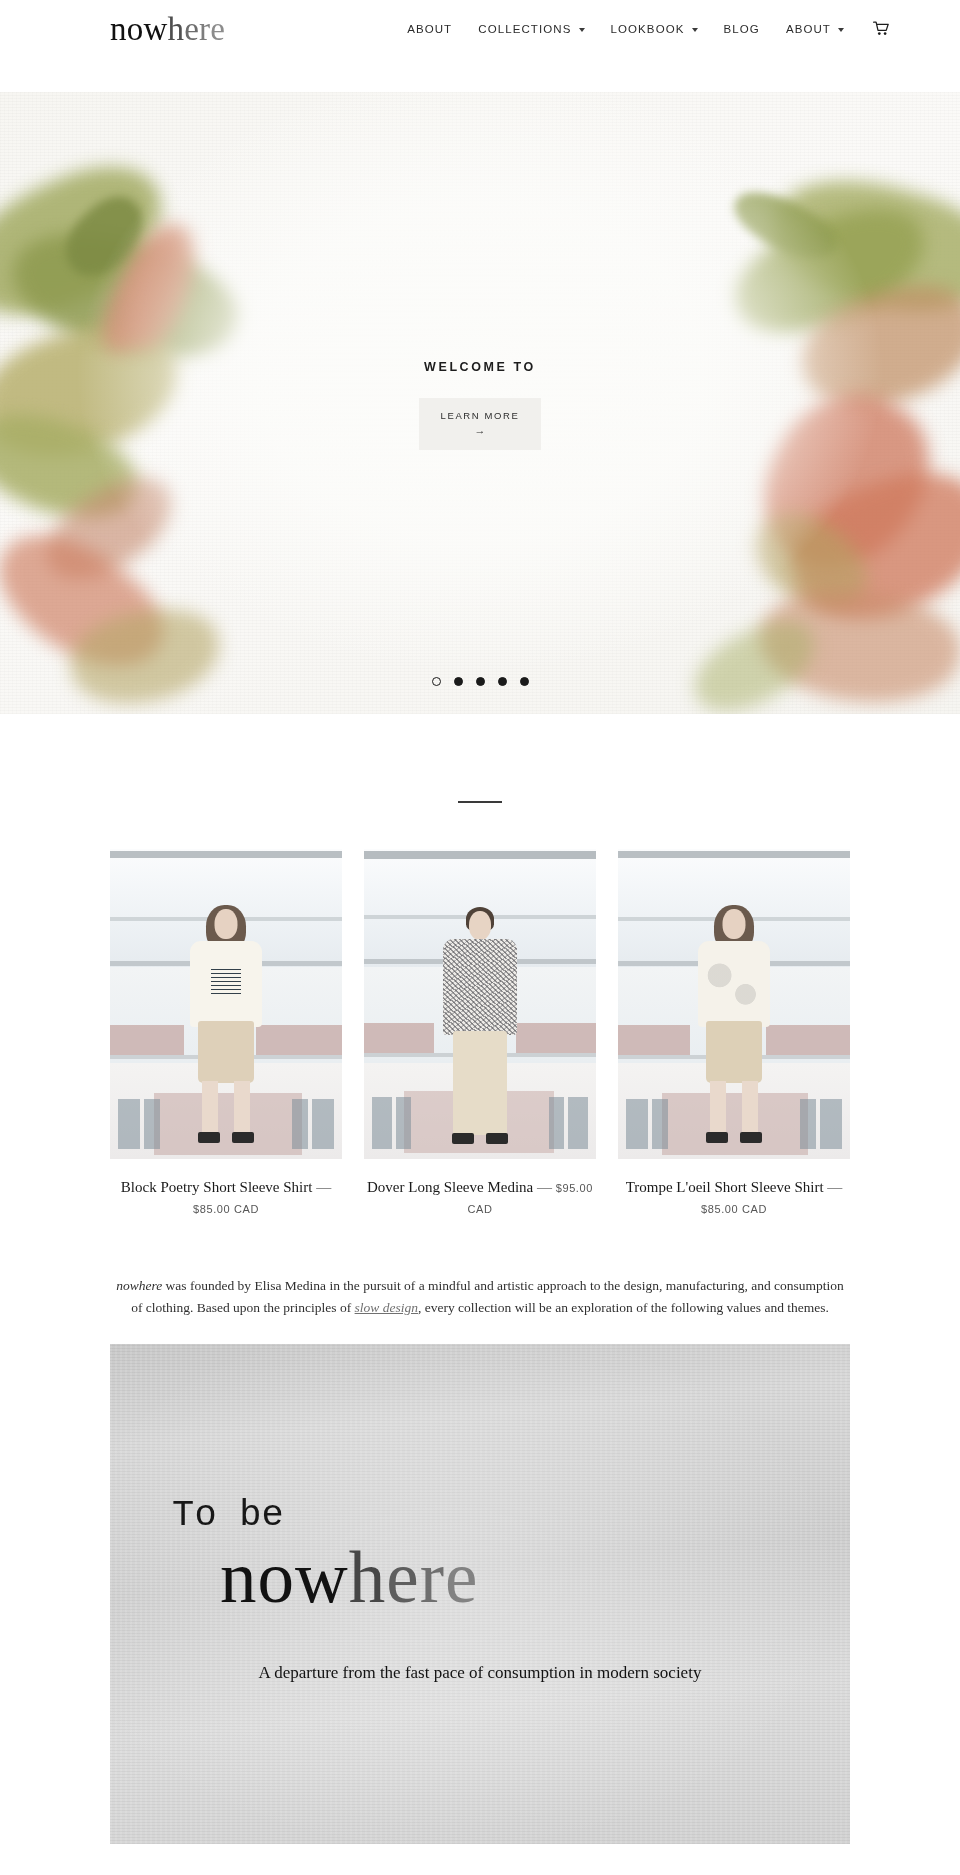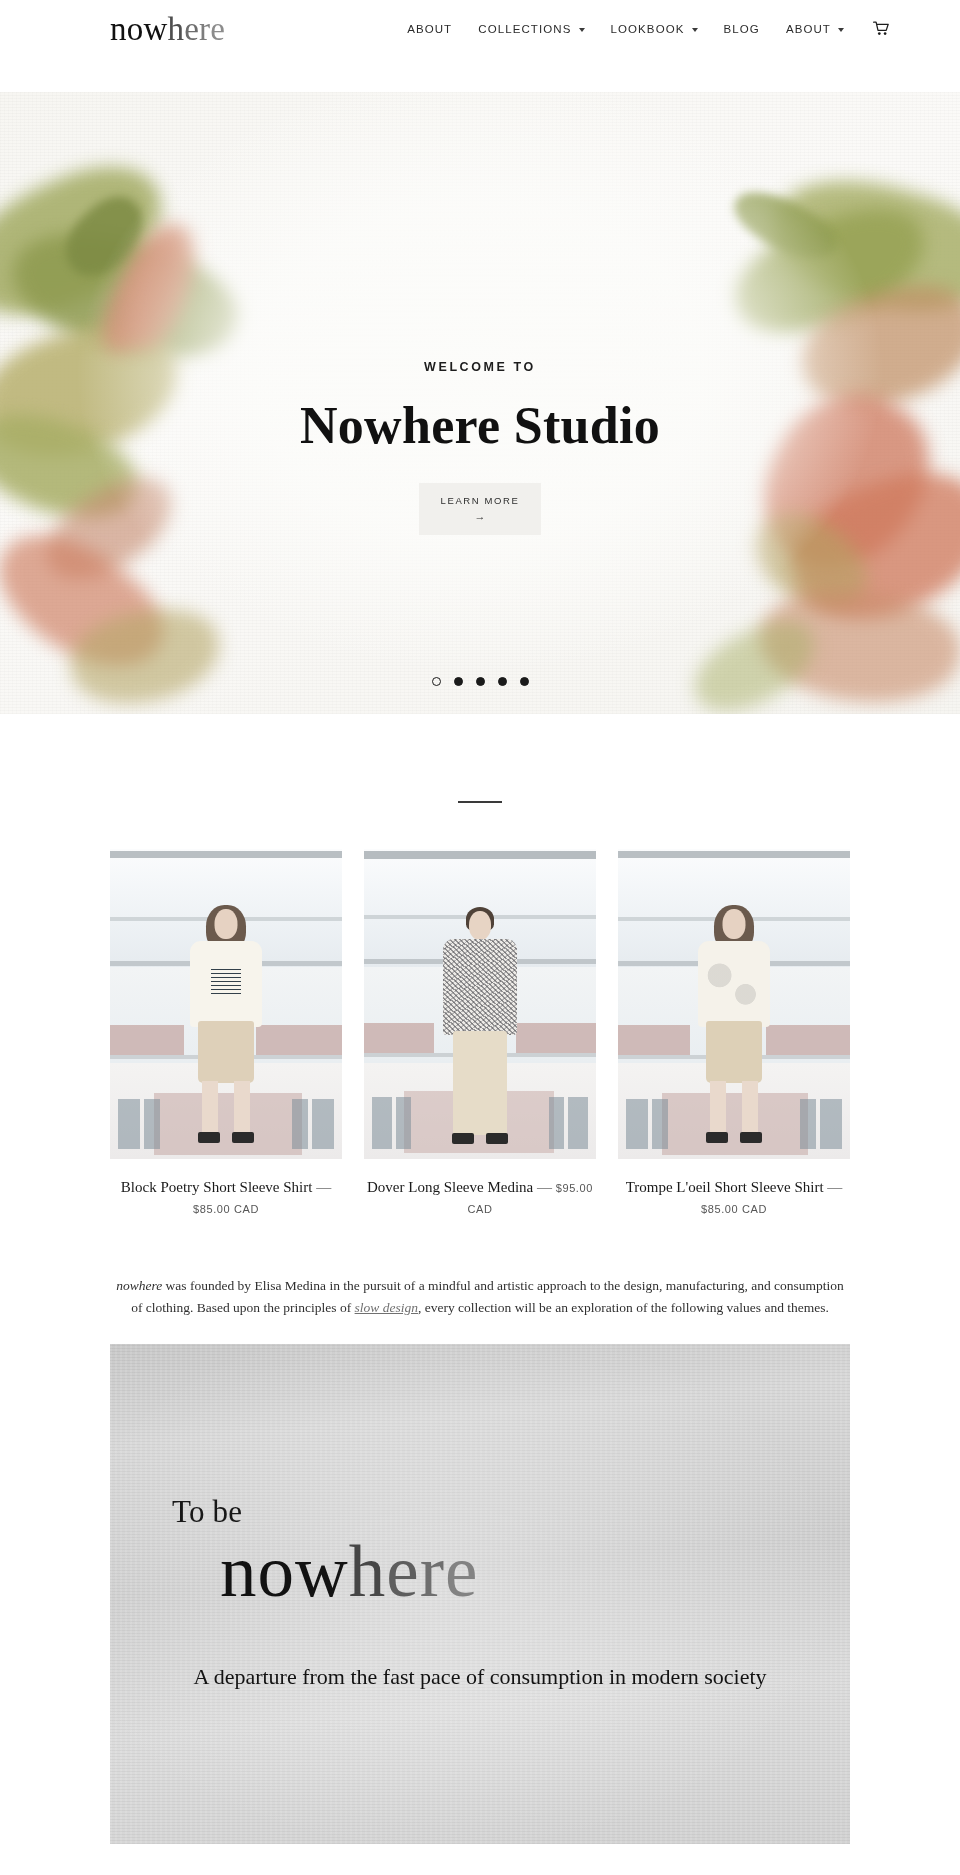--- a/index.html
+++ b/index.html
@@ -320,22 +320,22 @@
     position:absolute; inset:0;
     background: radial-gradient(ellipse 620px 420px at 45% 48%, rgba(255,255,255,.30) 0%, rgba(255,255,255,0) 65%);
   }
   .panel-inner {
     position: absolute;
     left: 62px;
     top: 150px;
     right: 40px;
   }
   .panel-tobe {
-    font-family: Liberation Serif, serif;
-    font-size: 31px;
+    font-family: Liberation Mono, monospace;
+    font-size: 37px;
     color: #171717;
     letter-spacing: .2px;
   }
   .panel-word {
     font-family: "Liberation Serif", serif;
     font-size: 73px;
     line-height: 1.05;
     margin-top: 4px;
     margin-left: 48px;
     letter-spacing: 1px;
@@ -349,21 +349,21 @@
 
   .panel-caption {
     position: absolute;
     left: 0; right: 0;
     top: 316px;
     text-align: center;
     padding: 0 48px;
   }
   .panel-caption-line {
     font-family: "Liberation Serif", serif;
-    font-size: 22px;
+    font-size: 17px;
     line-height: 1.5;
     color: #121212;
   }
 </style>
 </head>
 <body>
 
 <header class="site-header">
   <div class="header-row-1">
     <a class="logo">
@@ -422,21 +422,20 @@
   <div class="leaf" style="right:40px;top:300px;width:150px;height:180px;background:#cd7458;transform:rotate(26deg);opacity:.72;"></div>
   <div class="leaf" style="right:-30px;top:390px;width:200px;height:130px;background:#d07a5d;transform:rotate(-18deg);opacity:.76;"></div>
   <div class="leaf" style="right:90px;top:430px;width:120px;height:80px;background:#b6a364;transform:rotate(40deg);opacity:.6;"></div>
   <div class="leaf" style="right:0px;top:500px;width:200px;height:110px;background:#c98d6b;transform:rotate(10deg);opacity:.6;"></div>
   <div class="leaf" style="right:140px;top:540px;width:130px;height:70px;background:#a9b068;transform:rotate(-26deg);opacity:.5;"></div>
 
   <div class="hero-fade"></div>
 
   <div class="hero-content">
     <div class="hero-kicker">WELCOME TO</div>
-    <h1 class="hero-title">Nowhere Studio</h1>
     <button class="hero-btn">
       <span class="hero-btn-label">LEARN MORE</span>
       <span class="hero-btn-arrow">→</span>
     </button>
   </div>
 
   <div class="hero-dots">
     <span class="dot active"></span>
     <span class="dot"></span>
     <span class="dot"></span>

